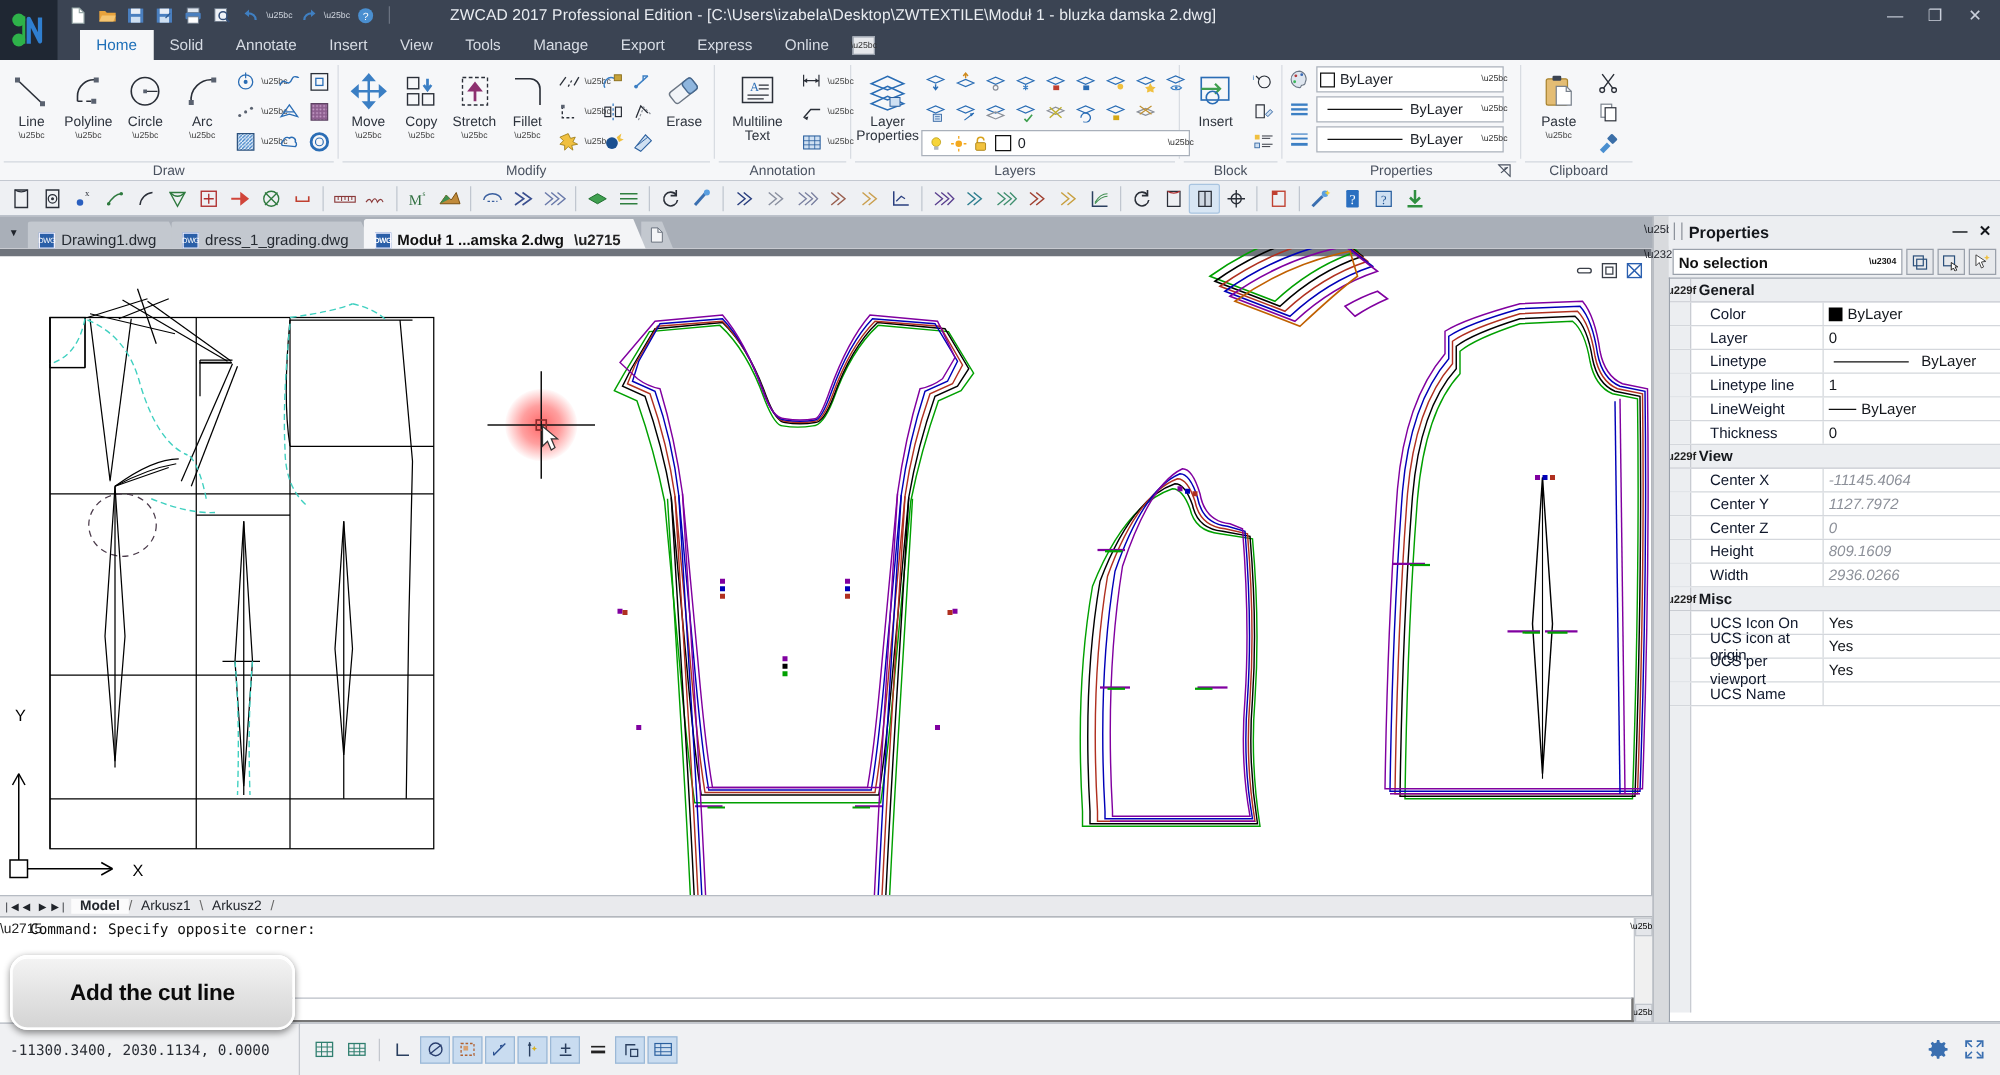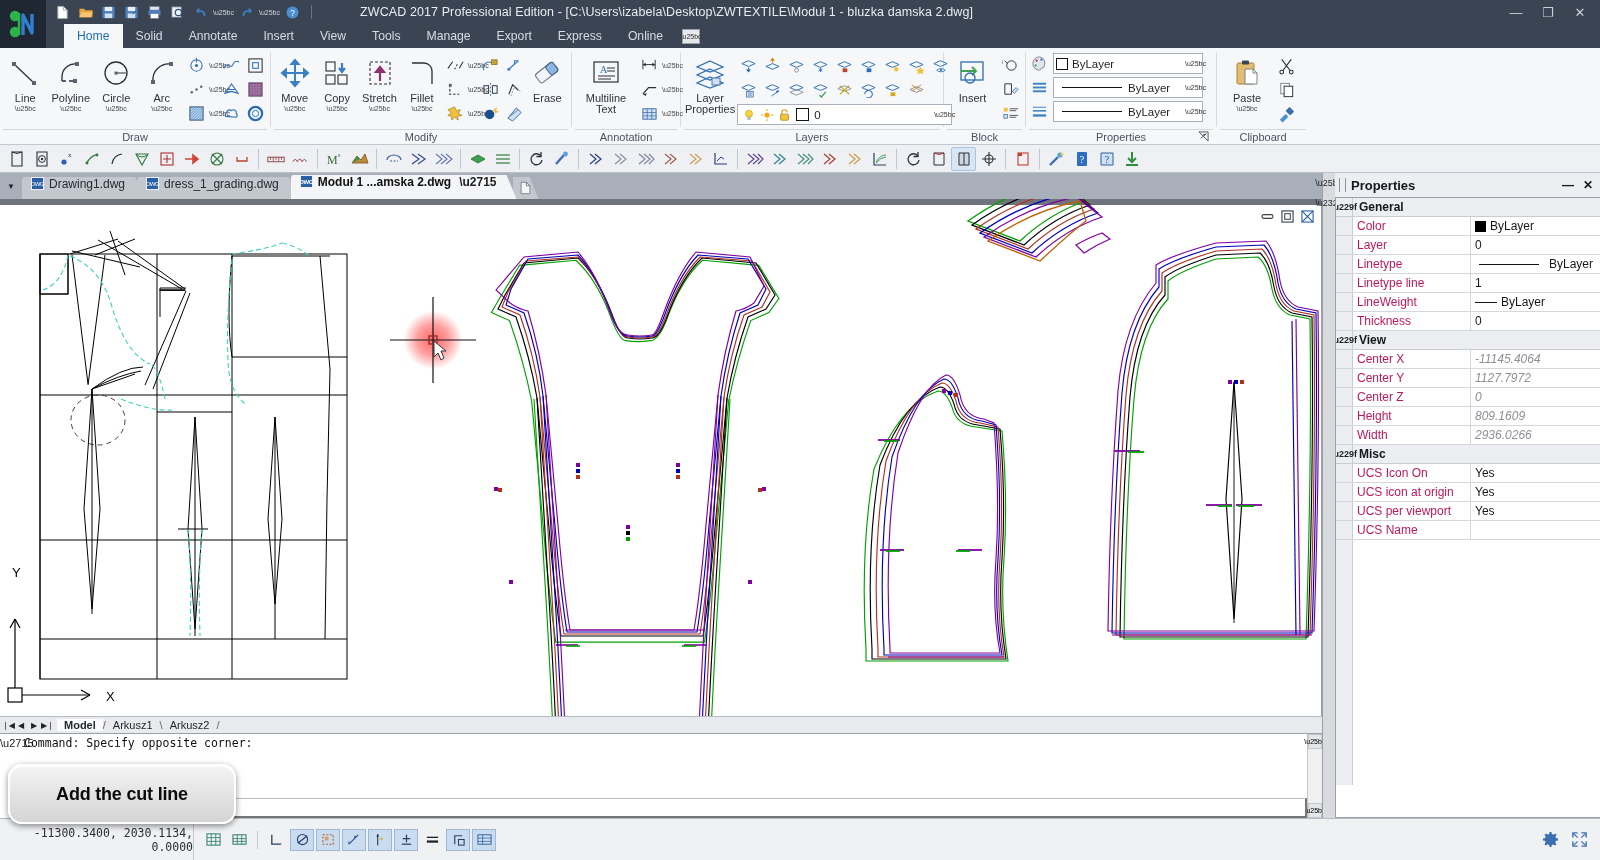--- a/index.html
+++ b/index.html
@@ -112,21 +112,21 @@
   
   .doctabs {
     position: absolute; left: 0; top: 173px; width: 1600px; height: 26px;
     background: #a9afb8; display: flex; align-items: flex-end;
   }
   .dt-left {
     width: 22px; height: 26px; display: flex; align-items: center; justify-content: center;
     font-size: 8px; color: #20242b; cursor: pointer;
   }
   .dtab {
-    height: 22px; display: flex; align-items: flex-start; gap: 5px; padding: 0 12px 0 9px;
+    height: 22px; display: flex; align-items: flex-end; gap: 5px; padding: 0 12px 0 9px;
     background: #c3c8cf; color: #252a31; font-size: 12px; cursor: pointer;
     border-top-left-radius: 3px; border-top-right-radius: 3px;
     margin-right: -8px; position: relative;
     clip-path: polygon(0 0, calc(100% - 10px) 0, 100% 100%, 0 100%);
     padding-right: 20px;
   }
   .dtab.active { background: #f4f5f7; color: #111; font-weight: bold; z-index: 3; height: 24px; }
   .dwg-ico {
     width: 13px; height: 13px; background: #2a5fa8; color: #fff; font-size: 6px;
     display: flex; align-items: center; justify-content: center; letter-spacing: -.3px;
@@ -202,21 +202,21 @@
     height: 15px; display: flex; align-items: center; justify-content: center;
     font-size: 7px; background: #e4e6ea; border: 1px solid #c3c7cd; cursor: pointer;
   }
 
   
   .statusbar {
     position: absolute; left: 0; top: 818px; width: 1600px; height: 42px;
     background: #f0f1f3; border-top: 1px solid #b6bbc3; display: flex; align-items: center;
   }
   .coord {
-    width: 194px; font-size: 11.5px; color: #2a2e35; padding-left: 8px;
+    width: 240px; font-size: 11.5px; color: #2a2e35; padding-left: 8px;
     font-family: "DejaVu Sans Mono", monospace; border-right: 1px solid #c3c7cd; height: 100%;
     display: flex; align-items: center; text-align: right;
   }
   .sb-btn {
     width: 24px; height: 22px; margin: 0 1px; display: flex; align-items: center; justify-content: center;
     cursor: pointer; border: 1px solid transparent;
   }
   .sb-btn.on { background: #c9dcf0; border-color: #9bb8d6; }
   .sb-sep { width: 1px; height: 18px; background: #c3c7cd; margin: 0 5px; }
   .sb-right { margin-left: auto; display: flex; align-items: center; gap: 12px; padding-right: 12px; }
@@ -258,22 +258,22 @@
     border-bottom: 1px solid #c9ccd2; font-size: 12px; font-weight: bold; color: #14171c;
   }
   .pp-group .exp {
     width: 17px; text-align: center; font-size: 9px; color: #222; cursor: pointer;
     border-right: 1px solid #c9ccd2; height: 100%; display: flex; align-items: center; justify-content: center;
   }
   .pp-group .gname { padding-left: 6px; }
   .pp-row { height: 19px; display: flex; align-items: stretch; border-bottom: 1px solid #d4d7dc; font-size: 12px; }
   .pp-row .ind { width: 17px; background: #eceef1; border-right: 1px solid #c9ccd2; }
   .pp-row .k {
-    width: 118px; display: flex; align-items: center; padding-left: 4px;
-    border-right: 1px solid #d4d7dc; color: #be185d;
+    width: 106px; display: flex; align-items: center; padding-left: 15px;
+    border-right: 1px solid #d4d7dc; color: #0f172a;
   }
   .pp-row .v { flex: 1; display: flex; align-items: center; padding-left: 4px; color: #14171c; gap: 4px; }
   .pp-row .v.dim { color: #8c9099; font-style: italic; }
   .swatch-black { width: 11px; height: 11px; background: #000; display: inline-block; }
   .lt-line { width: 60px; height: 1px; background: #111; display: inline-block; }
   .lt-line.short { width: 22px; }
 
   
   .callout {
     position: absolute; left: 8px; top: 764px; width: 228px; height: 60px;
@@ -1581,20 +1581,44 @@
     <div class="pp-main">
       <div class="pp-header">
         <span class="pp-grip"></span>
         <span class="pp-title">Properties</span>
         <span class="pp-wbtns">
           <span>—</span>
           <span>✕</span>
         </span>
       </div>
 
+      <div class="pp-selbar">
+        <div class="pp-sel">
+          <span>No selection</span>
+          <span class="cb-arrow">\u2304</span>
+        </div>
+        <div class="pp-ibtn">
+          <svg width="14" height="14" viewBox="0 0 16 16">
+              <rect x="2" y="2" width="9" height="9" fill="none" stroke="#2a4f7a" stroke-width="1.1"></rect>
+              <rect x="5" y="5" width="9" height="9" fill="none" stroke="#2a4f7a" stroke-width="1.1"></rect>
+            </svg>
+        </div>
+        <div class="pp-ibtn">
+          <svg width="14" height="14" viewBox="0 0 16 16">
+              <rect x="1" y="2" width="10" height="9" fill="none" stroke="#2a4f7a" stroke-width="1.1"></rect>
+              <path d="M8 8 L8 15 L10 13 L11.5 16 L13 15 L11.5 12 L14 12z" fill="#fff" stroke="#222" stroke-width=".9"></path>
+            </svg>
+        </div>
+        <div class="pp-ibtn">
+          <svg width="14" height="14" viewBox="0 0 16 16">
+              <path d="M2 1 L2 11 L5 8 L7 13 L9 12 L7 7.5 L11 7z" fill="#fff" stroke="#444" stroke-width=".9"></path>
+              <path d="M12 1l.8 1.8L14.6 3.6l-1.8.8L12 6.2l-.8-1.8L9.4 3.6l1.8-.8z" fill="#f0c040"></path>
+            </svg>
+        </div>
+      </div>
 
       <div class="pp-table">
 
         <div class="pp-group">
           <span class="exp">\u229f</span>
           <span class="gname">General</span>
         </div>
         <div class="pp-row">
           <span class="ind"></span>
           <span class="k">Color</span>

